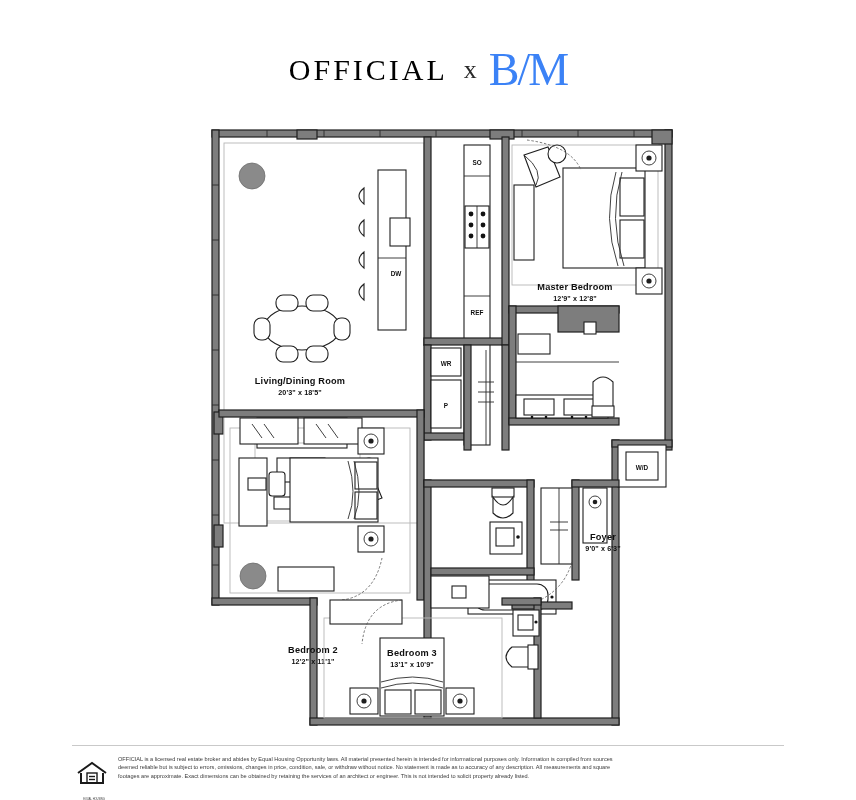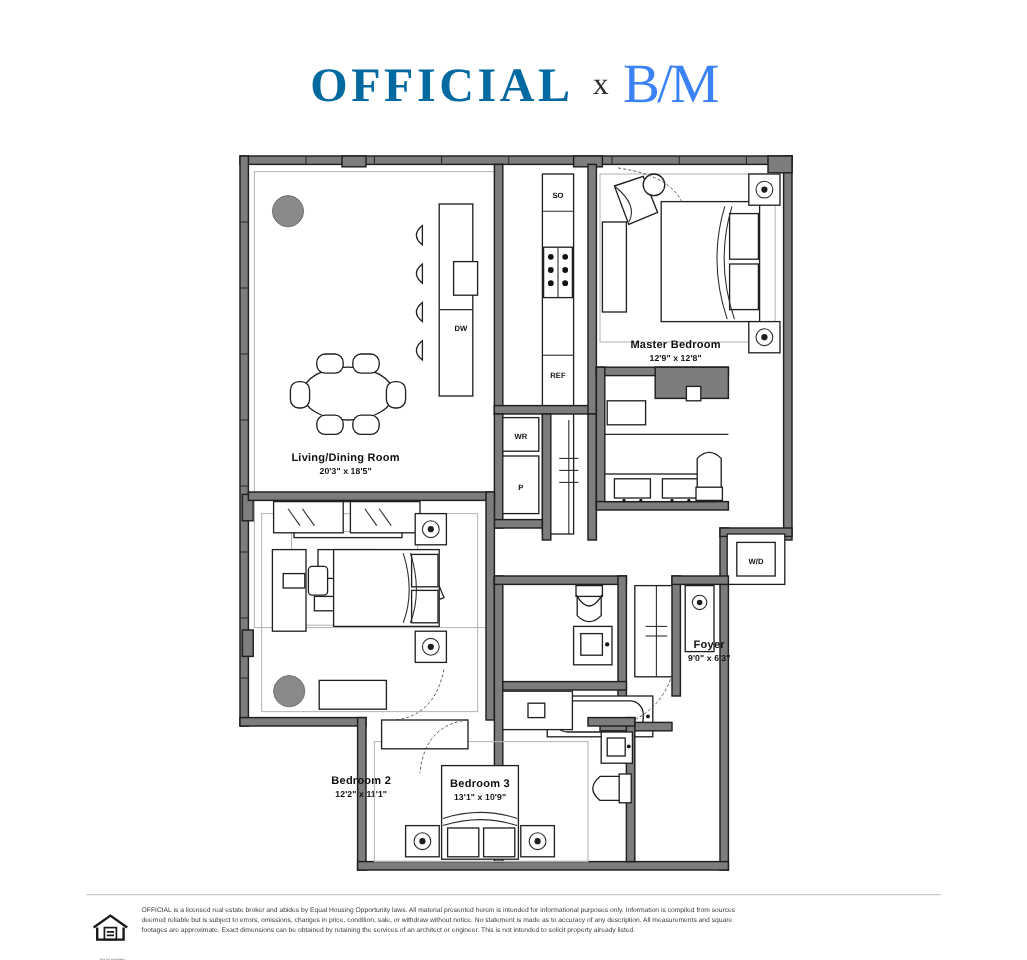--- a/index.html
+++ b/index.html
@@ -7,33 +7,33 @@
     width:856px;height:800px;position:relative;overflow:hidden;
     font-family:"Liberation Sans", sans-serif;color:#1a1a1a;
   }
   
   #brand-header{
     position:absolute;left:0;top:42px;width:856px;height:56px;
     display:flex;align-items:center;justify-content:center;
   }
   .brand-word{
     font-family:"Liberation Serif", serif;
-    font-size:40px;letter-spacing:3px;color:#0369a1;font-weight:700;
+    font-size:30px;letter-spacing:3px;color:#000000;font-weight:400;
   }
   .brand-x{
     font-family:"Liberation Serif", serif;
     font-size:26px;color:#2a2a2a;margin:0 12px 0 16px;
   }
   .brand-mono{
     font-family:"Liberation Serif", serif;
     font-size:46px;color:#3b82f6;line-height:1;letter-spacing:-2px;
   }
   
   #floorplan{
-    position:absolute;left:0;top:110px;width:680px;height:625px;
+    position:absolute;left:12px;top:110px;width:680px;height:625px;
   }
   #floorplan svg{display:block;}
   
   #legal-footer{
     position:absolute;left:0;top:745px;width:856px;height:55px;
   }
   #footer-rule{
     position:absolute;left:72px;top:0;width:712px;height:1px;background:#c9c9c9;
   }
   #eho-logo{position:absolute;left:74px;top:14px;width:40px;height:34px;}

